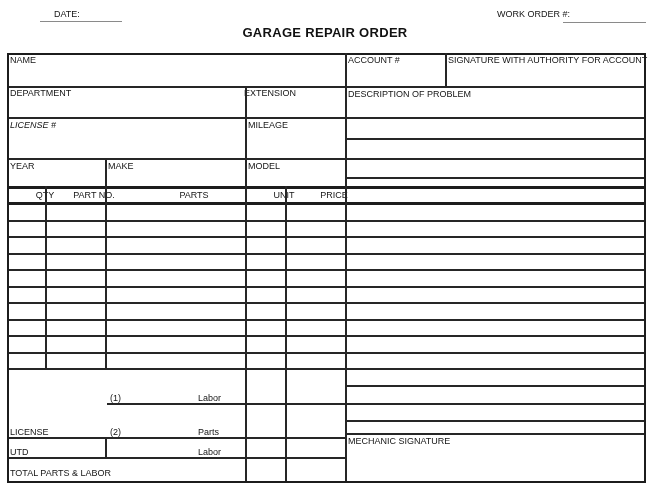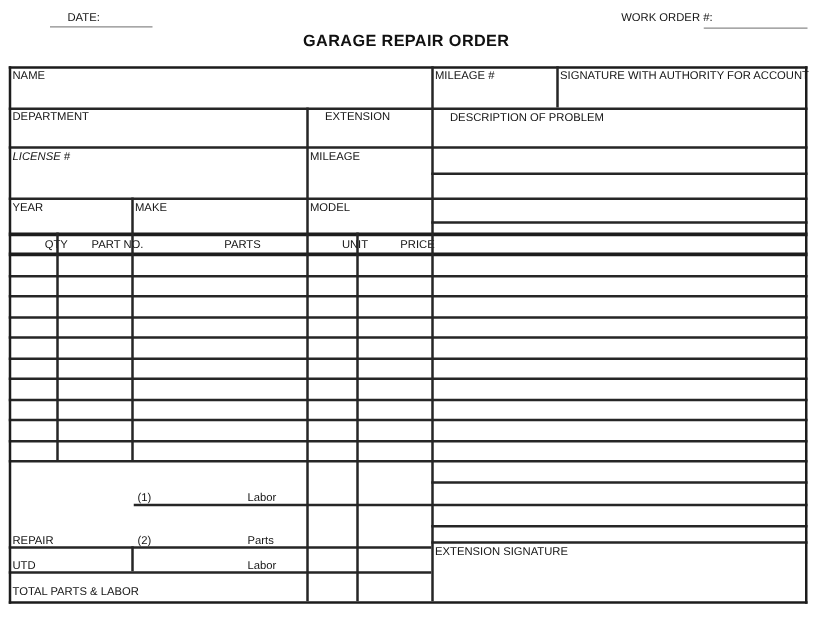--- a/index.html
+++ b/index.html
@@ -21,46 +21,46 @@
 
 <div id="page">
 
   <span class="lbl" style="left:12px;top:9px;padding-left:42px;">DATE:</span>
   <div class="uline" style="left:40px;top:21px;width:82px;"></div>
   <span class="lbl" style="left:497px;top:9px;">WORK ORDER #:</span>
   <div class="uline" style="left:563px;top:22px;width:83px;"></div>
   <div id="title">GARAGE REPAIR ORDER</div>
 
   <span class="lbl" style="left:10px;top:55px;">NAME</span>
-  <span class="lbl" style="left:348px;top:55px;">MILEAGE #</span>
+  <span class="lbl" style="left:348px;top:55px;">ACCOUNT #</span>
   <span class="lbl" style="left:448px;top:55px;">SIGNATURE WITH AUTHORITY FOR ACCOUNT</span>
   <span class="lbl" style="left:10px;top:88px;">DEPARTMENT</span>
-  <span class="lbl" style="left:260px;top:88px;">EXTENSION</span>
-  <span class="lbl" style="left:348px;top:89px;padding-left:12px;">DESCRIPTION OF PROBLEM</span>
+  <span class="lbl" style="left:244px;top:88px;">EXTENSION</span>
+  <span class="lbl" style="left:348px;top:89px;">DESCRIPTION OF PROBLEM</span>
   <span class="lbl" style="left:10px;top:120px;font-style:italic;">LICENSE #</span>
   <span class="lbl" style="left:248px;top:120px;">MILEAGE</span>
   <span class="lbl" style="left:10px;top:161px;">YEAR</span>
   <span class="lbl" style="left:108px;top:161px;">MAKE</span>
   <span class="lbl" style="left:248px;top:161px;">MODEL</span>
 
   <span class="hdr" style="left:7px;top:190px;width:38px;">QTY</span>
   <span class="hdr" style="left:45px;top:190px;width:60px;">PART NO.</span>
   <span class="hdr" style="left:105px;top:190px;width:140px;">PARTS</span>
   <span class="hdr" style="left:245px;top:190px;width:40px;">UNIT</span>
   <span class="hdr" style="left:285px;top:190px;width:60px;">PRICE</span>
 
   <span class="lbl" style="left:110px;top:393px;">(1)</span>
   <span class="lbl right" style="left:198px;top:393px;width:45px;">Labor</span>
-  <span class="lbl" style="left:10px;top:427px;">REPAIR</span>
+  <span class="lbl" style="left:10px;top:427px;">LICENSE</span>
   <span class="lbl" style="left:110px;top:427px;">(2)</span>
   <span class="lbl right" style="left:198px;top:427px;width:45px;">Parts</span>
   <span class="lbl" style="left:10px;top:447px;">UTD</span>
   <span class="lbl right" style="left:198px;top:447px;width:45px;">Labor</span>
   <span class="lbl" style="left:10px;top:468px;">TOTAL PARTS &amp; LABOR</span>
-  <span class="lbl" style="left:348px;top:436px;">EXTENSION SIGNATURE</span>
+  <span class="lbl" style="left:348px;top:436px;">MECHANIC SIGNATURE</span>
 
   <div>
     <div class="hl" style="left:7px;top:53px;width:639px;height:2px;background:#1c1c1c;"></div>
     <div class="hl" style="left:7px;top:86px;width:639px;"></div>
     <div class="hl" style="left:7px;top:117px;width:639px;"></div>
     <div class="hl" style="left:345px;top:138px;width:301px;"></div>
     <div class="hl" style="left:7px;top:158px;width:639px;"></div>
     <div class="hl" style="left:345px;top:177px;width:301px;"></div>
     <div class="hl thick" style="left:7px;top:186px;width:639px;"></div>
     <div class="hl thick" style="left:7px;top:202px;width:639px;"></div>

